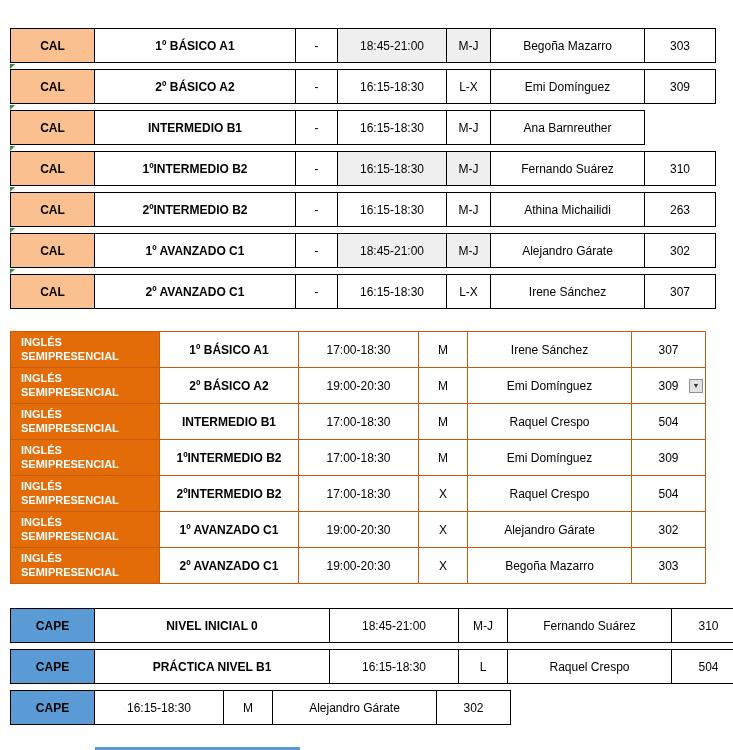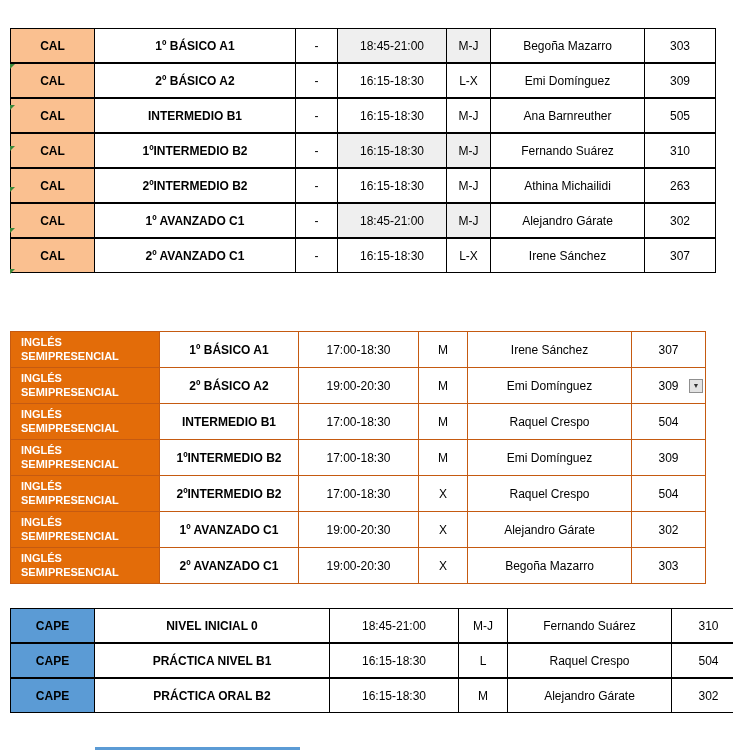--- a/index.html
+++ b/index.html
@@ -4,21 +4,21 @@
 <style>
   html,body{margin:0;padding:0}
   body{width:733px;height:750px;position:relative;background:#ffffff;
        font-family:"Liberation Sans",sans-serif;color:#000}
   .sheet{position:absolute;inset:0;overflow:hidden}
   .tbl{position:absolute;left:10px}
   .t1{top:28px}
   .t2{top:331px}
   .t3{top:608px}
   .row{display:flex}
-  .t1 .row,.t3 .row{}
+  .t1 .row,.t3 .row{margin-bottom:6px}
   .t2 .row + .row{margin-top:-1px}
   .cell{box-sizing:border-box;height:35px;border:1px solid #000;margin-left:-1px;
         display:flex;align-items:center;justify-content:center;font-size:12px;
         background:#fff;position:relative;white-space:nowrap}
   .row .cell:first-child{margin-left:0}
   .t2 .cell{height:37px;border-color:#C55A11}
   .bold{font-weight:bold}
   .shade{background:#EFEFEF}
   .gcal{background:#FAC090;font-weight:bold}
   .ging{background:#E36C09;color:#fff;font-weight:bold;justify-content:flex-start;
@@ -62,21 +62,20 @@
       <div class="cell wG">309</div>
     </div>
 
     <div class="row">
       <div class="cell wA gcal">CAL</div>
       <div class="cell wB bold">INTERMEDIO B1</div>
       <div class="cell wC">-</div>
       <div class="cell wD">16:15-18:30</div>
       <div class="cell wE">M-J</div>
       <div class="cell wF">Ana Barnreuther</div>
-      <div class="cell wG">505</div>
     </div>
 
     <div class="row">
       <div class="cell wA gcal">CAL</div>
       <div class="cell wB bold">1ºINTERMEDIO B2</div>
       <div class="cell wC">-</div>
       <div class="cell wD shade">16:15-18:30</div>
       <div class="cell wE shade">M-J</div>
       <div class="cell wF">Fernando Suárez</div>
       <div class="cell wG">310</div>
@@ -206,21 +205,20 @@
       <div class="cell w3A gcape">CAPE</div>
       <div class="cell w3B bold">PRÁCTICA NIVEL B1</div>
       <div class="cell w3C">16:15-18:30</div>
       <div class="cell w3D">L</div>
       <div class="cell w3E">Raquel Crespo</div>
       <div class="cell w3F">504</div>
     </div>
 
     <div class="row">
       <div class="cell w3A gcape">CAPE</div>
-      <div class="cell w3B bold">PRÁCTICA ORAL B2</div>
       <div class="cell w3C">16:15-18:30</div>
       <div class="cell w3D">M</div>
       <div class="cell w3E">Alejandro Gárate</div>
       <div class="cell w3F">302</div>
     </div>
   </div>
 
   <div class="partial-next"></div>
 
 </div>

